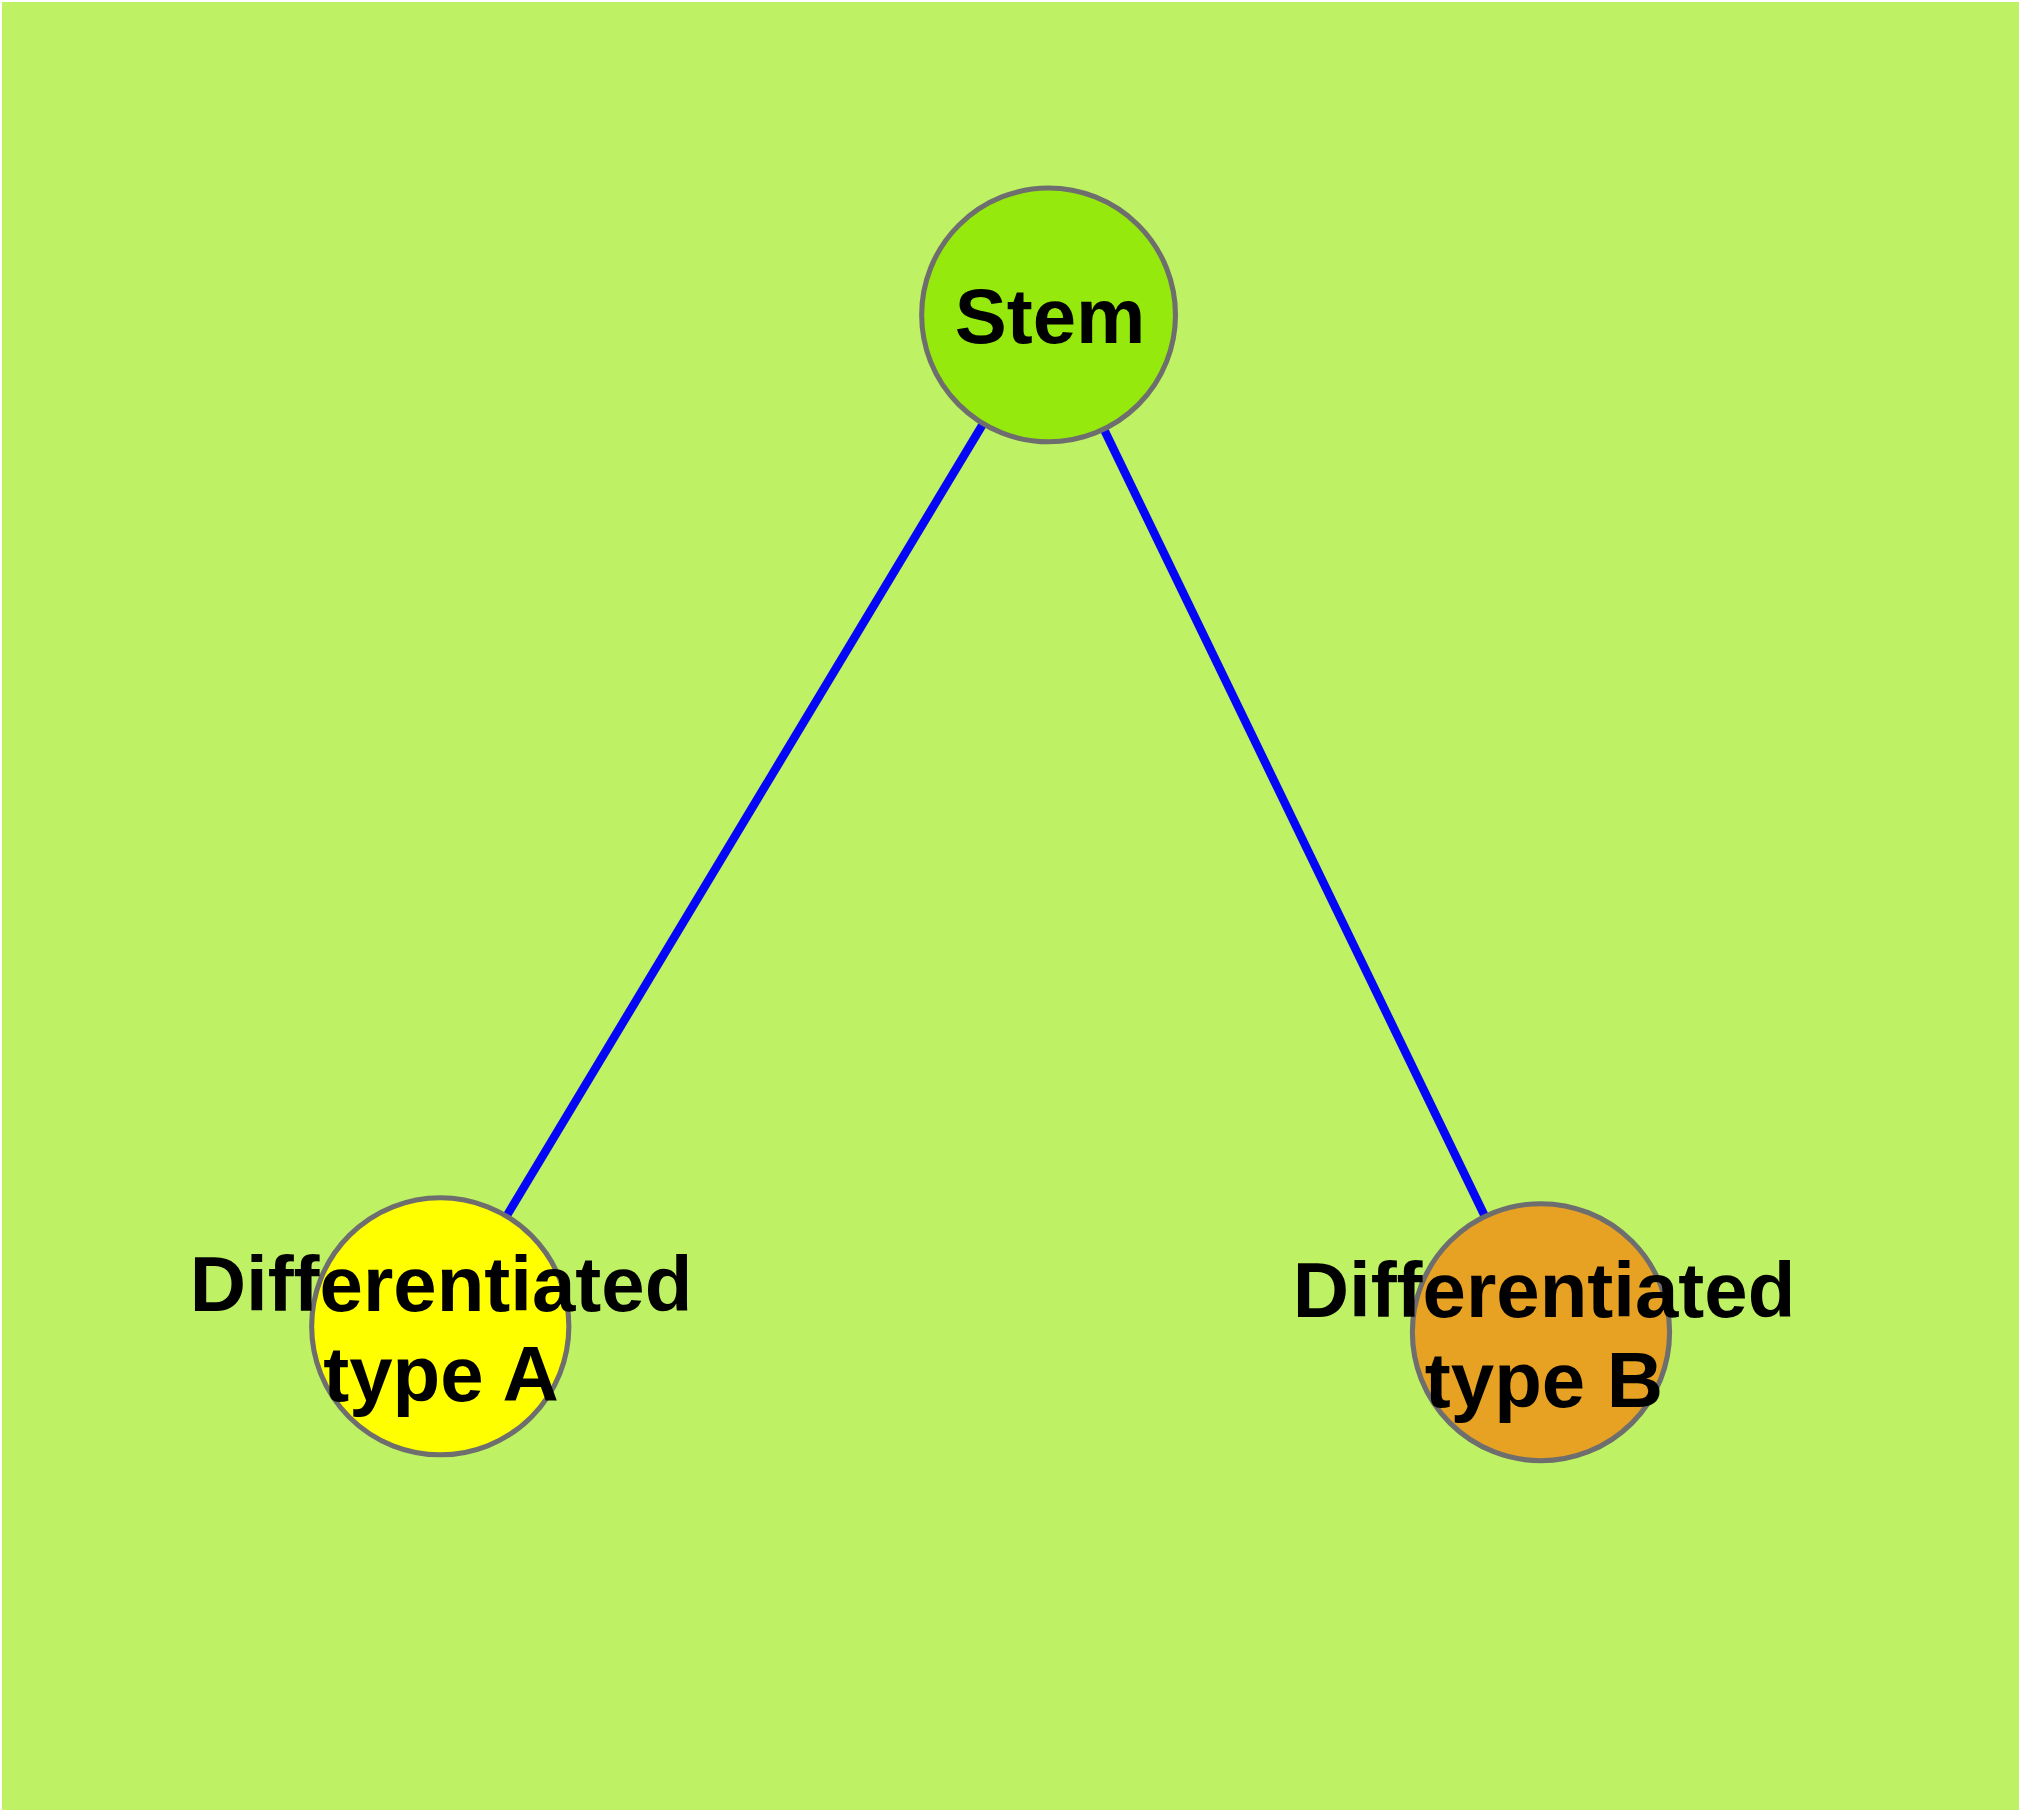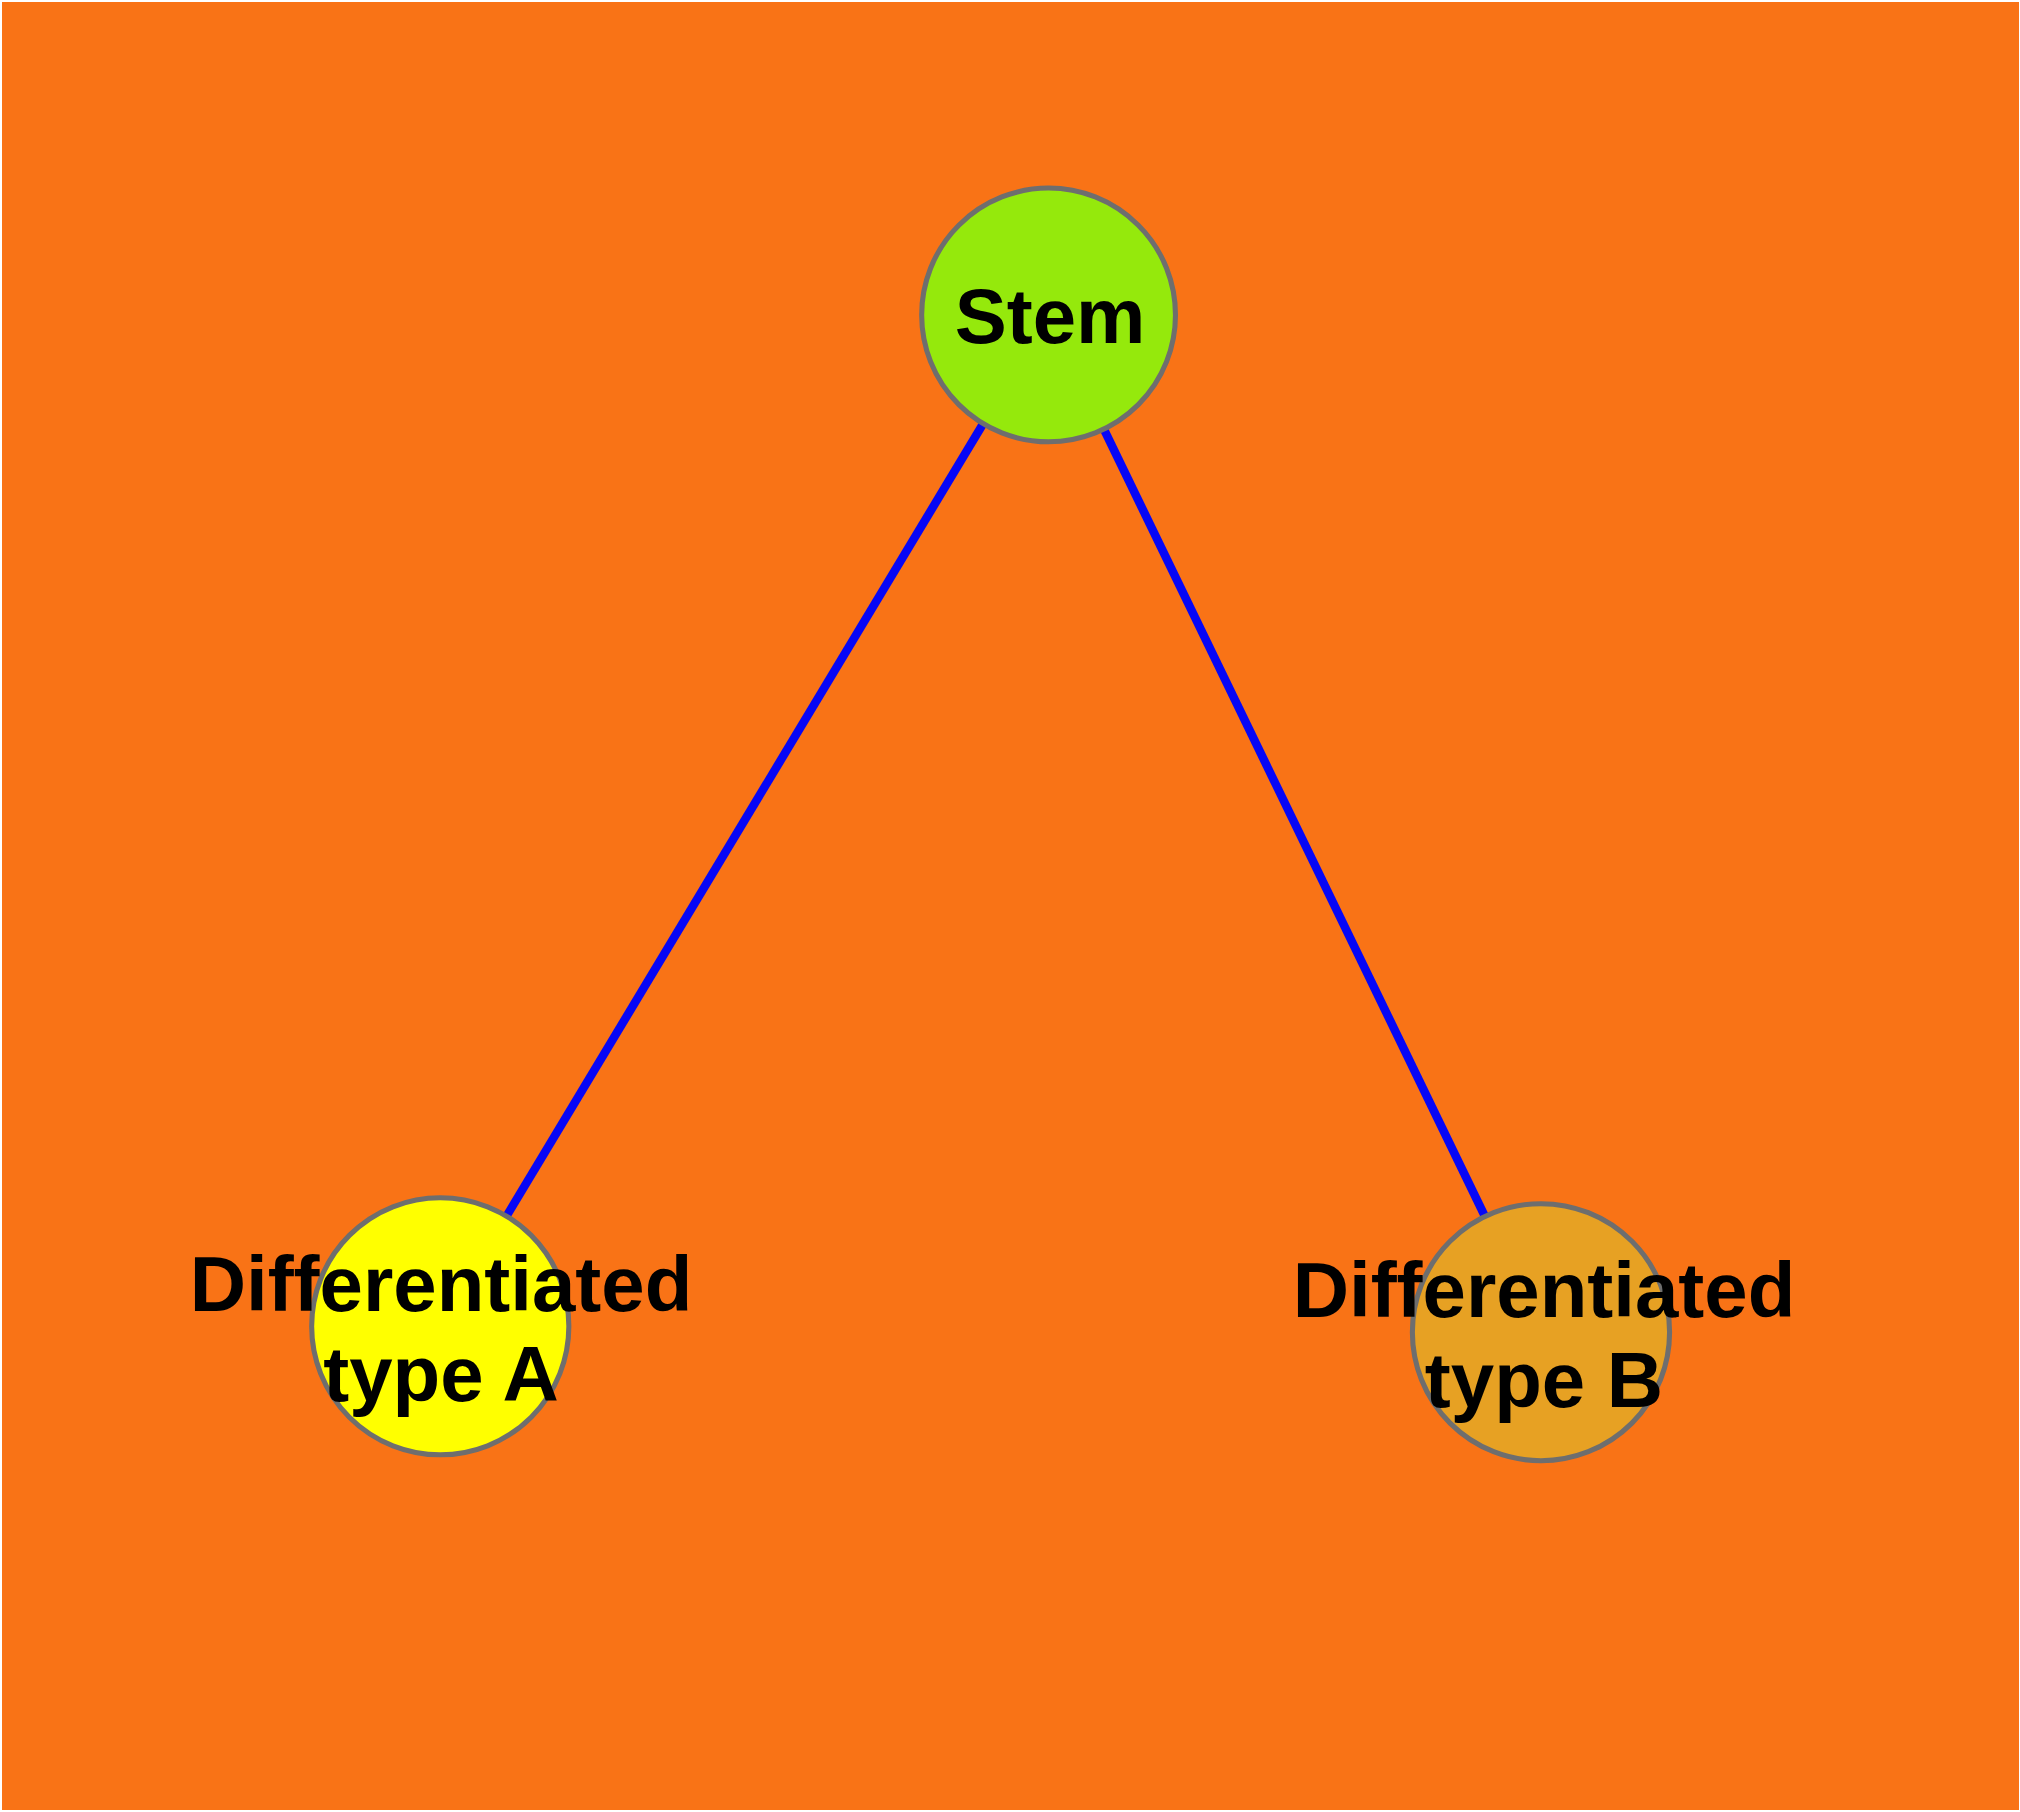--- a/index.html
+++ b/index.html
@@ -31,21 +31,21 @@
     line-height: 90px;
     text-align: center;
     white-space: pre-line;
     color: #000000;
     pointer-events: none;
   }
 </style>
 </head>
 <body>
 
-<div class="canvas" style="background: #f97316; border-color: rgb(255, 255, 255);">
+<div class="canvas" style="background: #bef264; border-color: rgb(255, 255, 255);">
   <svg class="graph-svg" viewBox="0 0 2384 2138" preserveAspectRatio="none">
     <g>
         <line x1="1237" y1="370" x2="518" y2="1566" stroke="#0606f6" stroke-width="10"></line>
         <line x1="1237" y1="370" x2="1819" y2="1573" stroke="#0606f6" stroke-width="10"></line>
       </g>
     <g>
         <circle cx="1237" cy="370" r="150" fill="#95e90c" stroke="#6e6e6e" stroke-width="6"></circle>
         <circle cx="518" cy="1566" r="152" fill="#ffff00" stroke="#6e6e6e" stroke-width="6"></circle>
         <circle cx="1819" cy="1573" r="152" fill="#e7a123" stroke="#6e6e6e" stroke-width="6"></circle>
       </g>

